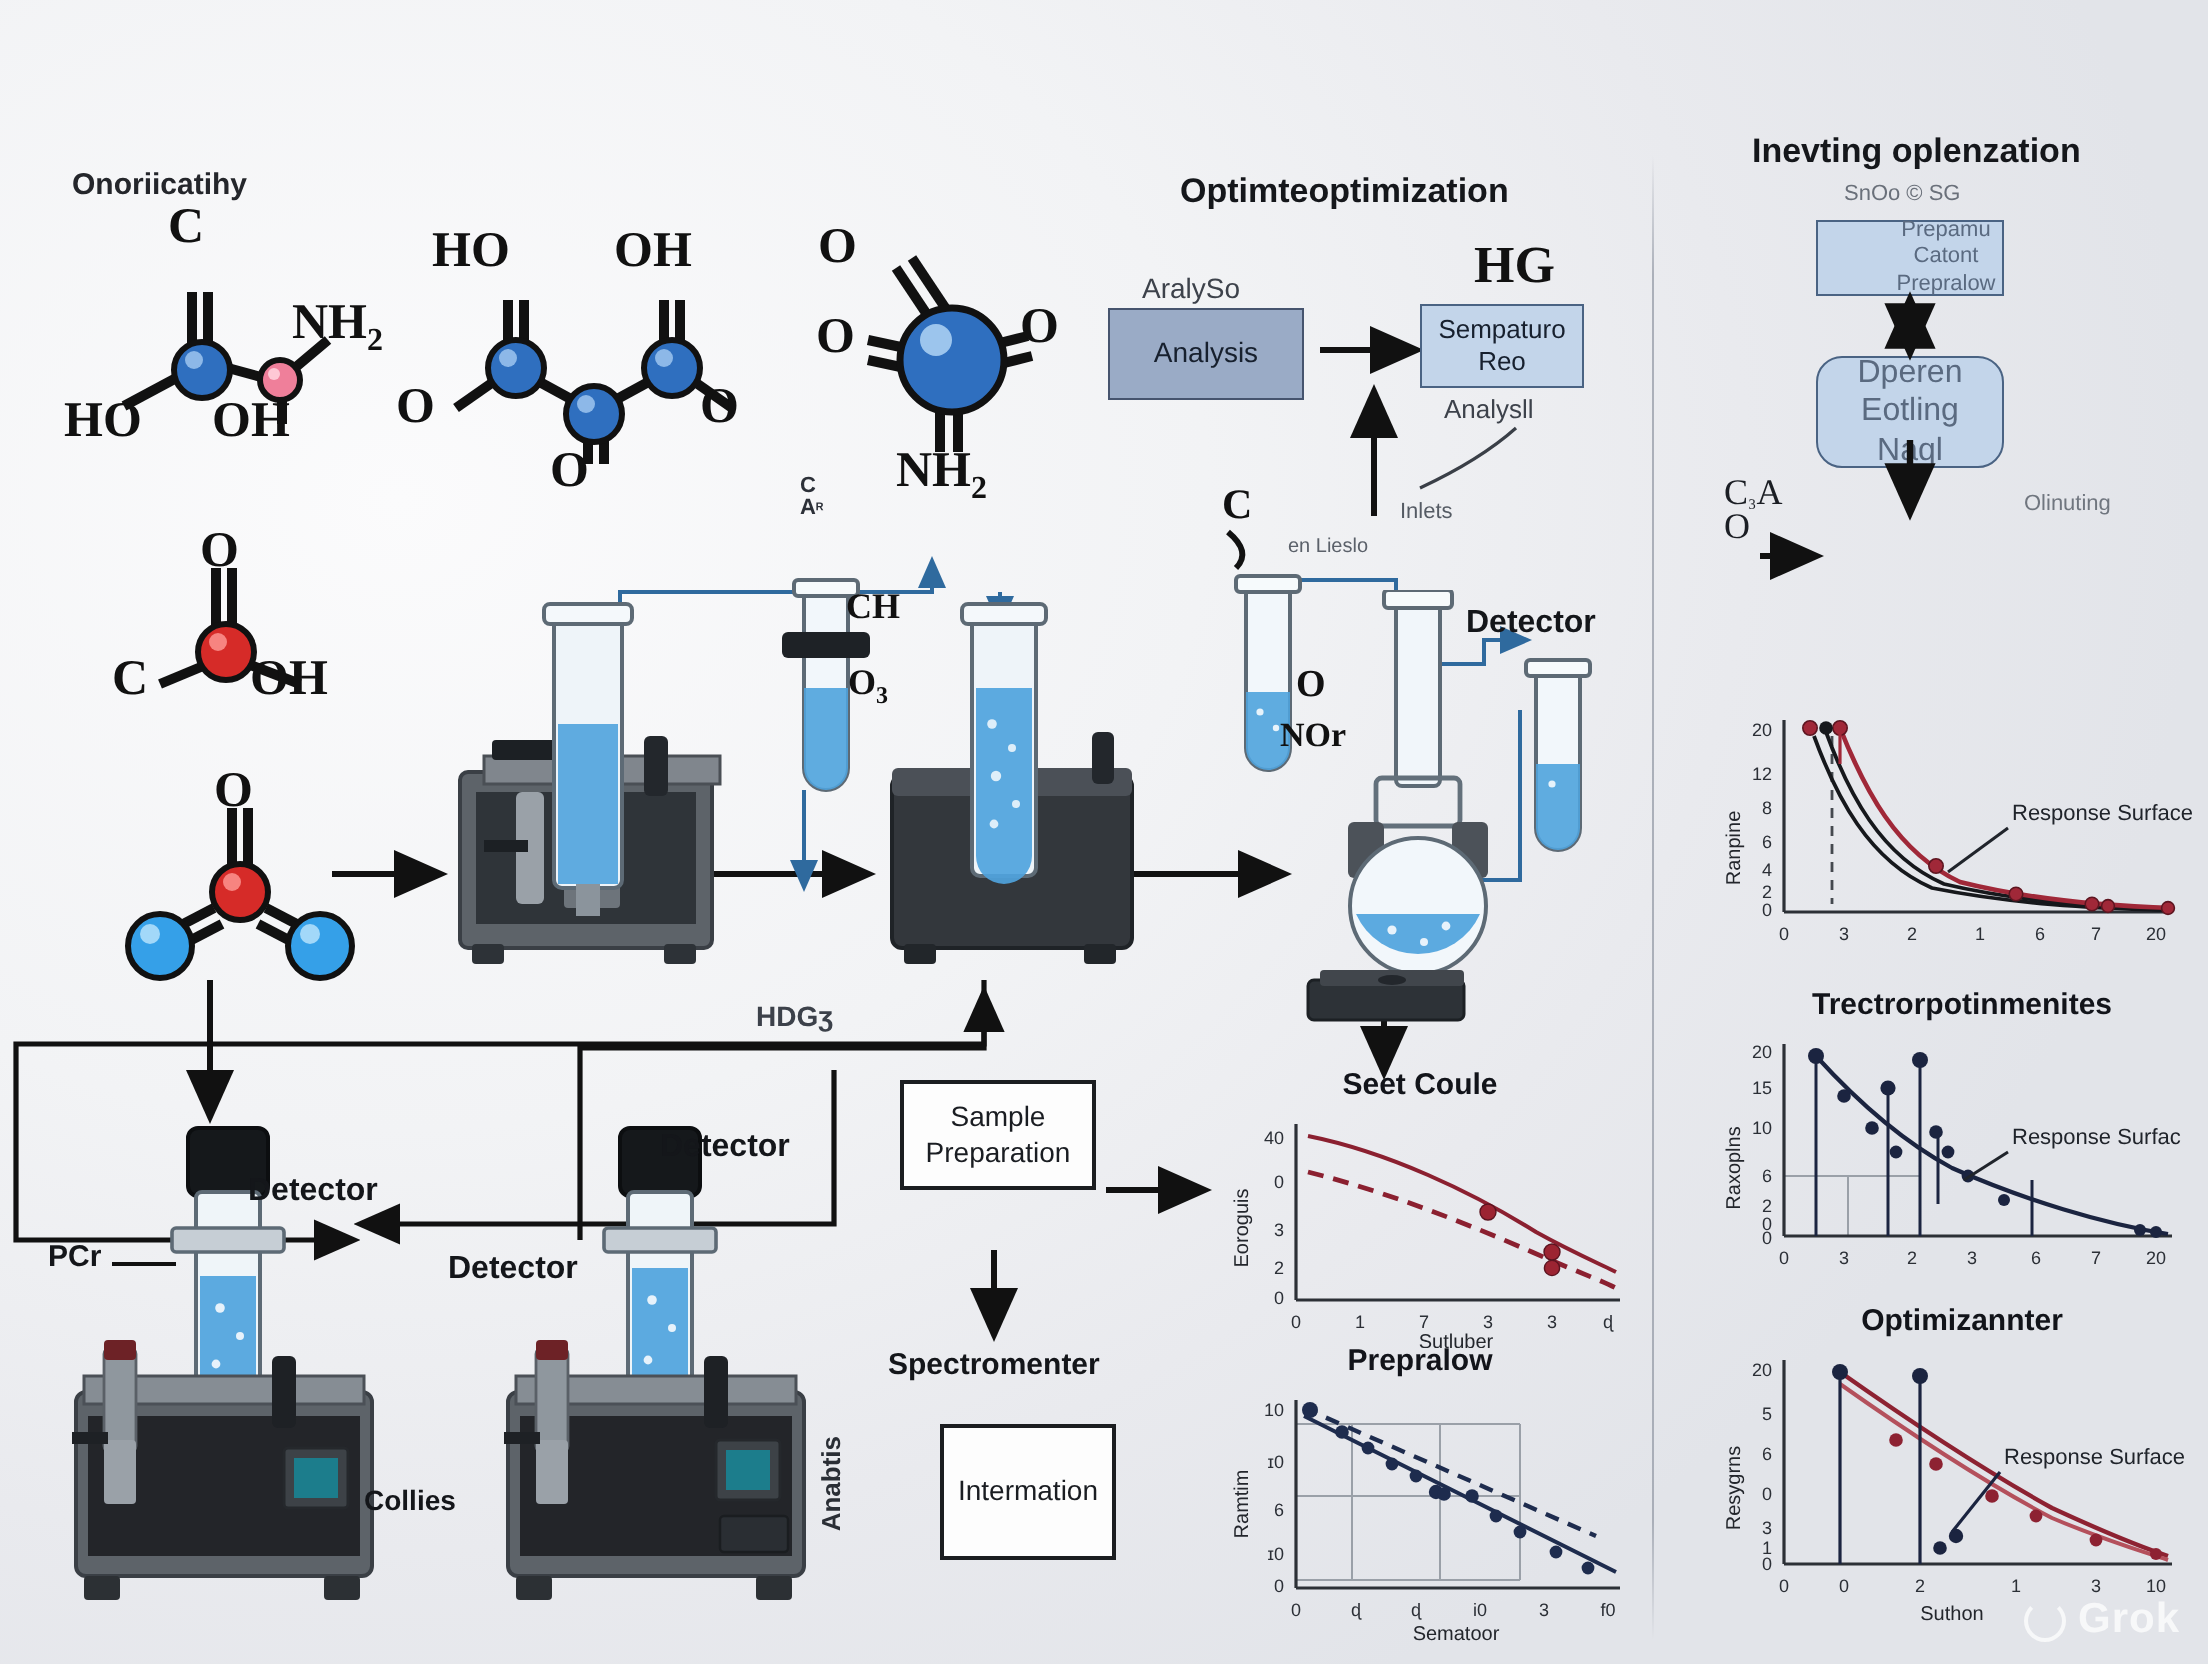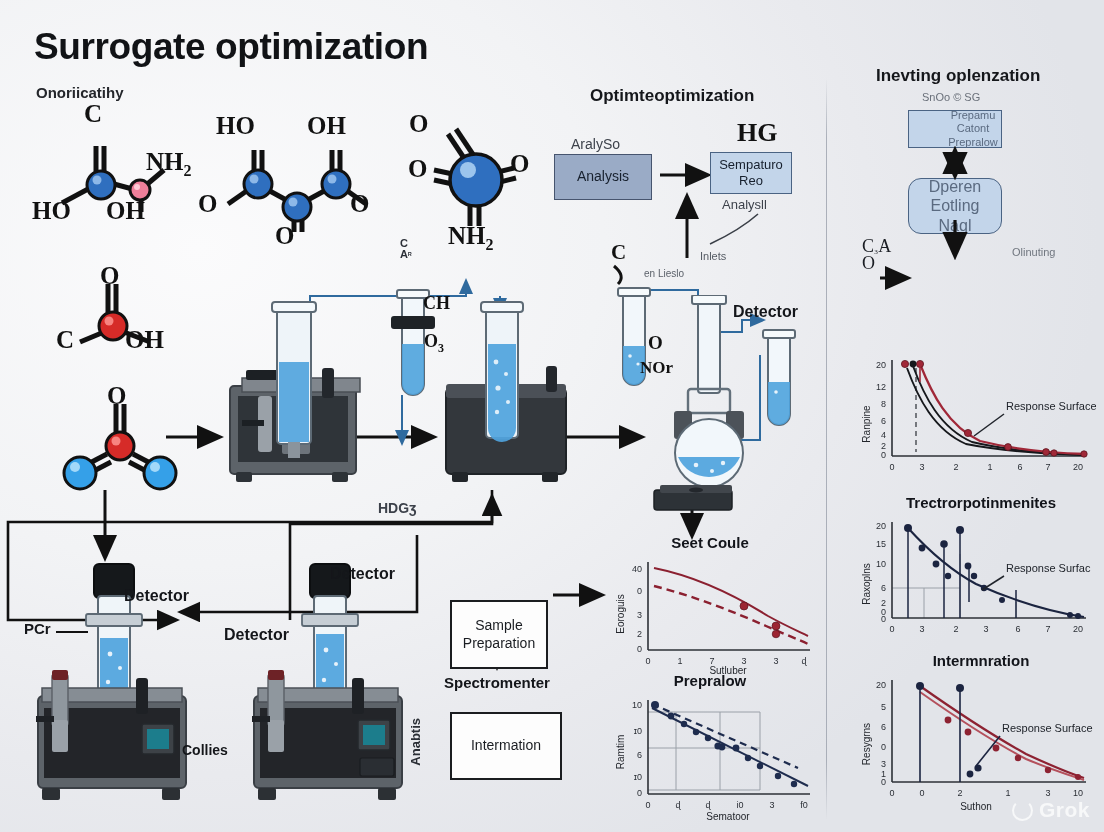--- a/index.html
+++ b/index.html
@@ -41,21 +41,20 @@
   .chart-ttl{font-size:15px;font-weight:bold;color:#12141a;text-align:center;}
   .axlbl{font-size:9px;fill:#2b2f36;font-family:"Liberation Sans",sans-serif;}
   .axname{font-size:10px;fill:#23262c;font-family:"Liberation Sans",sans-serif;}
   .annot{font-size:11px;fill:#20242b;font-family:"Liberation Sans",sans-serif;}
 </style>
 </head>
 <body>
 
 <div id="canvas">
 
-  <div class="abs ttl">Surrogate optimization</div>
   <div class="abs subttl">Onoriicatihy</div>
 
   <div class="abs vdiv"></div>
 
   <svg class="abs" style="left:28px;top:100px;" width="230" height="135">
     <line x1="68" y1="46" x2="68" y2="78" stroke="#111" stroke-width="5"></line>
     <line x1="76" y1="46" x2="76" y2="78" stroke="#111" stroke-width="5"></line>
     <line x1="62" y1="88" x2="34" y2="103" stroke="#111" stroke-width="5"></line>
     <line x1="86" y1="84" x2="108" y2="90" stroke="#111" stroke-width="5"></line>
     <line x1="117" y1="86" x2="136" y2="70" stroke="#111" stroke-width="5"></line>
@@ -285,26 +284,26 @@
     <circle cx="19" cy="66" r="1.8" fill="#fff" opacity=".85"></circle>
   </svg>
   <svg class="abs" style="left:652px;top:482px;" width="84" height="32">
     <rect x="2" y="8" width="78" height="20" rx="3" fill="#2d3237" stroke="#1c2024" stroke-width="1.5"></rect>
     <rect x="8" y="3" width="72" height="8" rx="2" fill="#41464c"></rect>
     <ellipse cx="44" cy="8" rx="7" ry="2.5" fill="#23272c"></ellipse>
   </svg>
 
   <div class="abs lblthin" style="left:378px;top:500px;font-size:14px;color:#3c414a;font-weight:bold;">HDGʒ</div>
 
-  <div class="box box-white" style="left:450px;top:600px;width:98px;height:69px;font-size:14px;">
+  <div class="box box-white" style="left:450px;top:540px;width:98px;height:55px;font-size:14px;">
     <span style="white-space:pre-line;">Sample
 Preparation</span>
   </div>
   <div class="abs lbl" style="left:444px;top:674px;font-size:15px;">Spectromenter</div>
-  <div class="box box-white" style="left:450px;top:712px;width:112px;height:68px;font-size:14px;">
+  <div class="box box-white" style="left:470px;top:712px;width:88px;height:68px;font-size:14px;">
     <span>Intermation</span>
   </div>
   <div class="abs lbl" style="left:408px;top:718px;font-size:13px;writing-mode:vertical-rl;transform:rotate(180deg);color:#2a2e35;">Anabtis</div>
 
   <svg class="abs" style="left:22px;top:556px;" width="180" height="250">
     <rect x="72" y="8" width="40" height="34" rx="5" fill="#15181b" stroke="#0c0e10" stroke-width="2"></rect>
     <rect x="76" y="40" width="32" height="116" rx="3" fill="#eff5f9" stroke="#5d6a75" stroke-width="2"></rect>
     <rect x="64" y="58" width="56" height="12" rx="2" fill="#c6ced5" stroke="#5d6a75" stroke-width="1.8"></rect>
     <path d="M78,82 L78,152 a14,14 0 0 0 28,0 L106,82 z" fill="#4fa3dd" opacity=".92"></path>
     <circle cx="88" cy="98" r="2.4" fill="#fff" opacity=".85"></circle>
@@ -470,21 +469,21 @@
       <circle cx="118" cy="62" r="3.2"></circle>
       <circle cx="128" cy="74" r="3.2"></circle>
       <circle cx="146" cy="86" r="3"></circle>
       <circle cx="214" cy="101" r="3"></circle>
       <circle cx="222" cy="102" r="3"></circle>
     </g>
     <text class="annot" x="150" y="58">Response Surfac</text>
     <line x1="148" y1="62" x2="126" y2="76" stroke="#20242b" stroke-width="1.5"></line>
   </svg>
 
-  <div class="abs chart-ttl" style="left:866px;top:652px;width:230px;">Intermnration</div>
+  <div class="abs chart-ttl" style="left:866px;top:652px;width:230px;">Optimizannter</div>
   <svg class="abs" style="left:856px;top:672px;" width="240" height="146">
     <g stroke="#2c3036" stroke-width="1.6">
       <line x1="36" y1="8" x2="36" y2="110"></line>
       <line x1="36" y1="110" x2="230" y2="110"></line>
     </g>
     <text class="axlbl" x="30" y="16" text-anchor="end">20</text>
     <text class="axlbl" x="30" y="38" text-anchor="end">5</text>
     <text class="axlbl" x="30" y="58" text-anchor="end">6</text>
     <text class="axlbl" x="30" y="78" text-anchor="end">0</text>
     <text class="axlbl" x="30" y="95" text-anchor="end">3</text>

